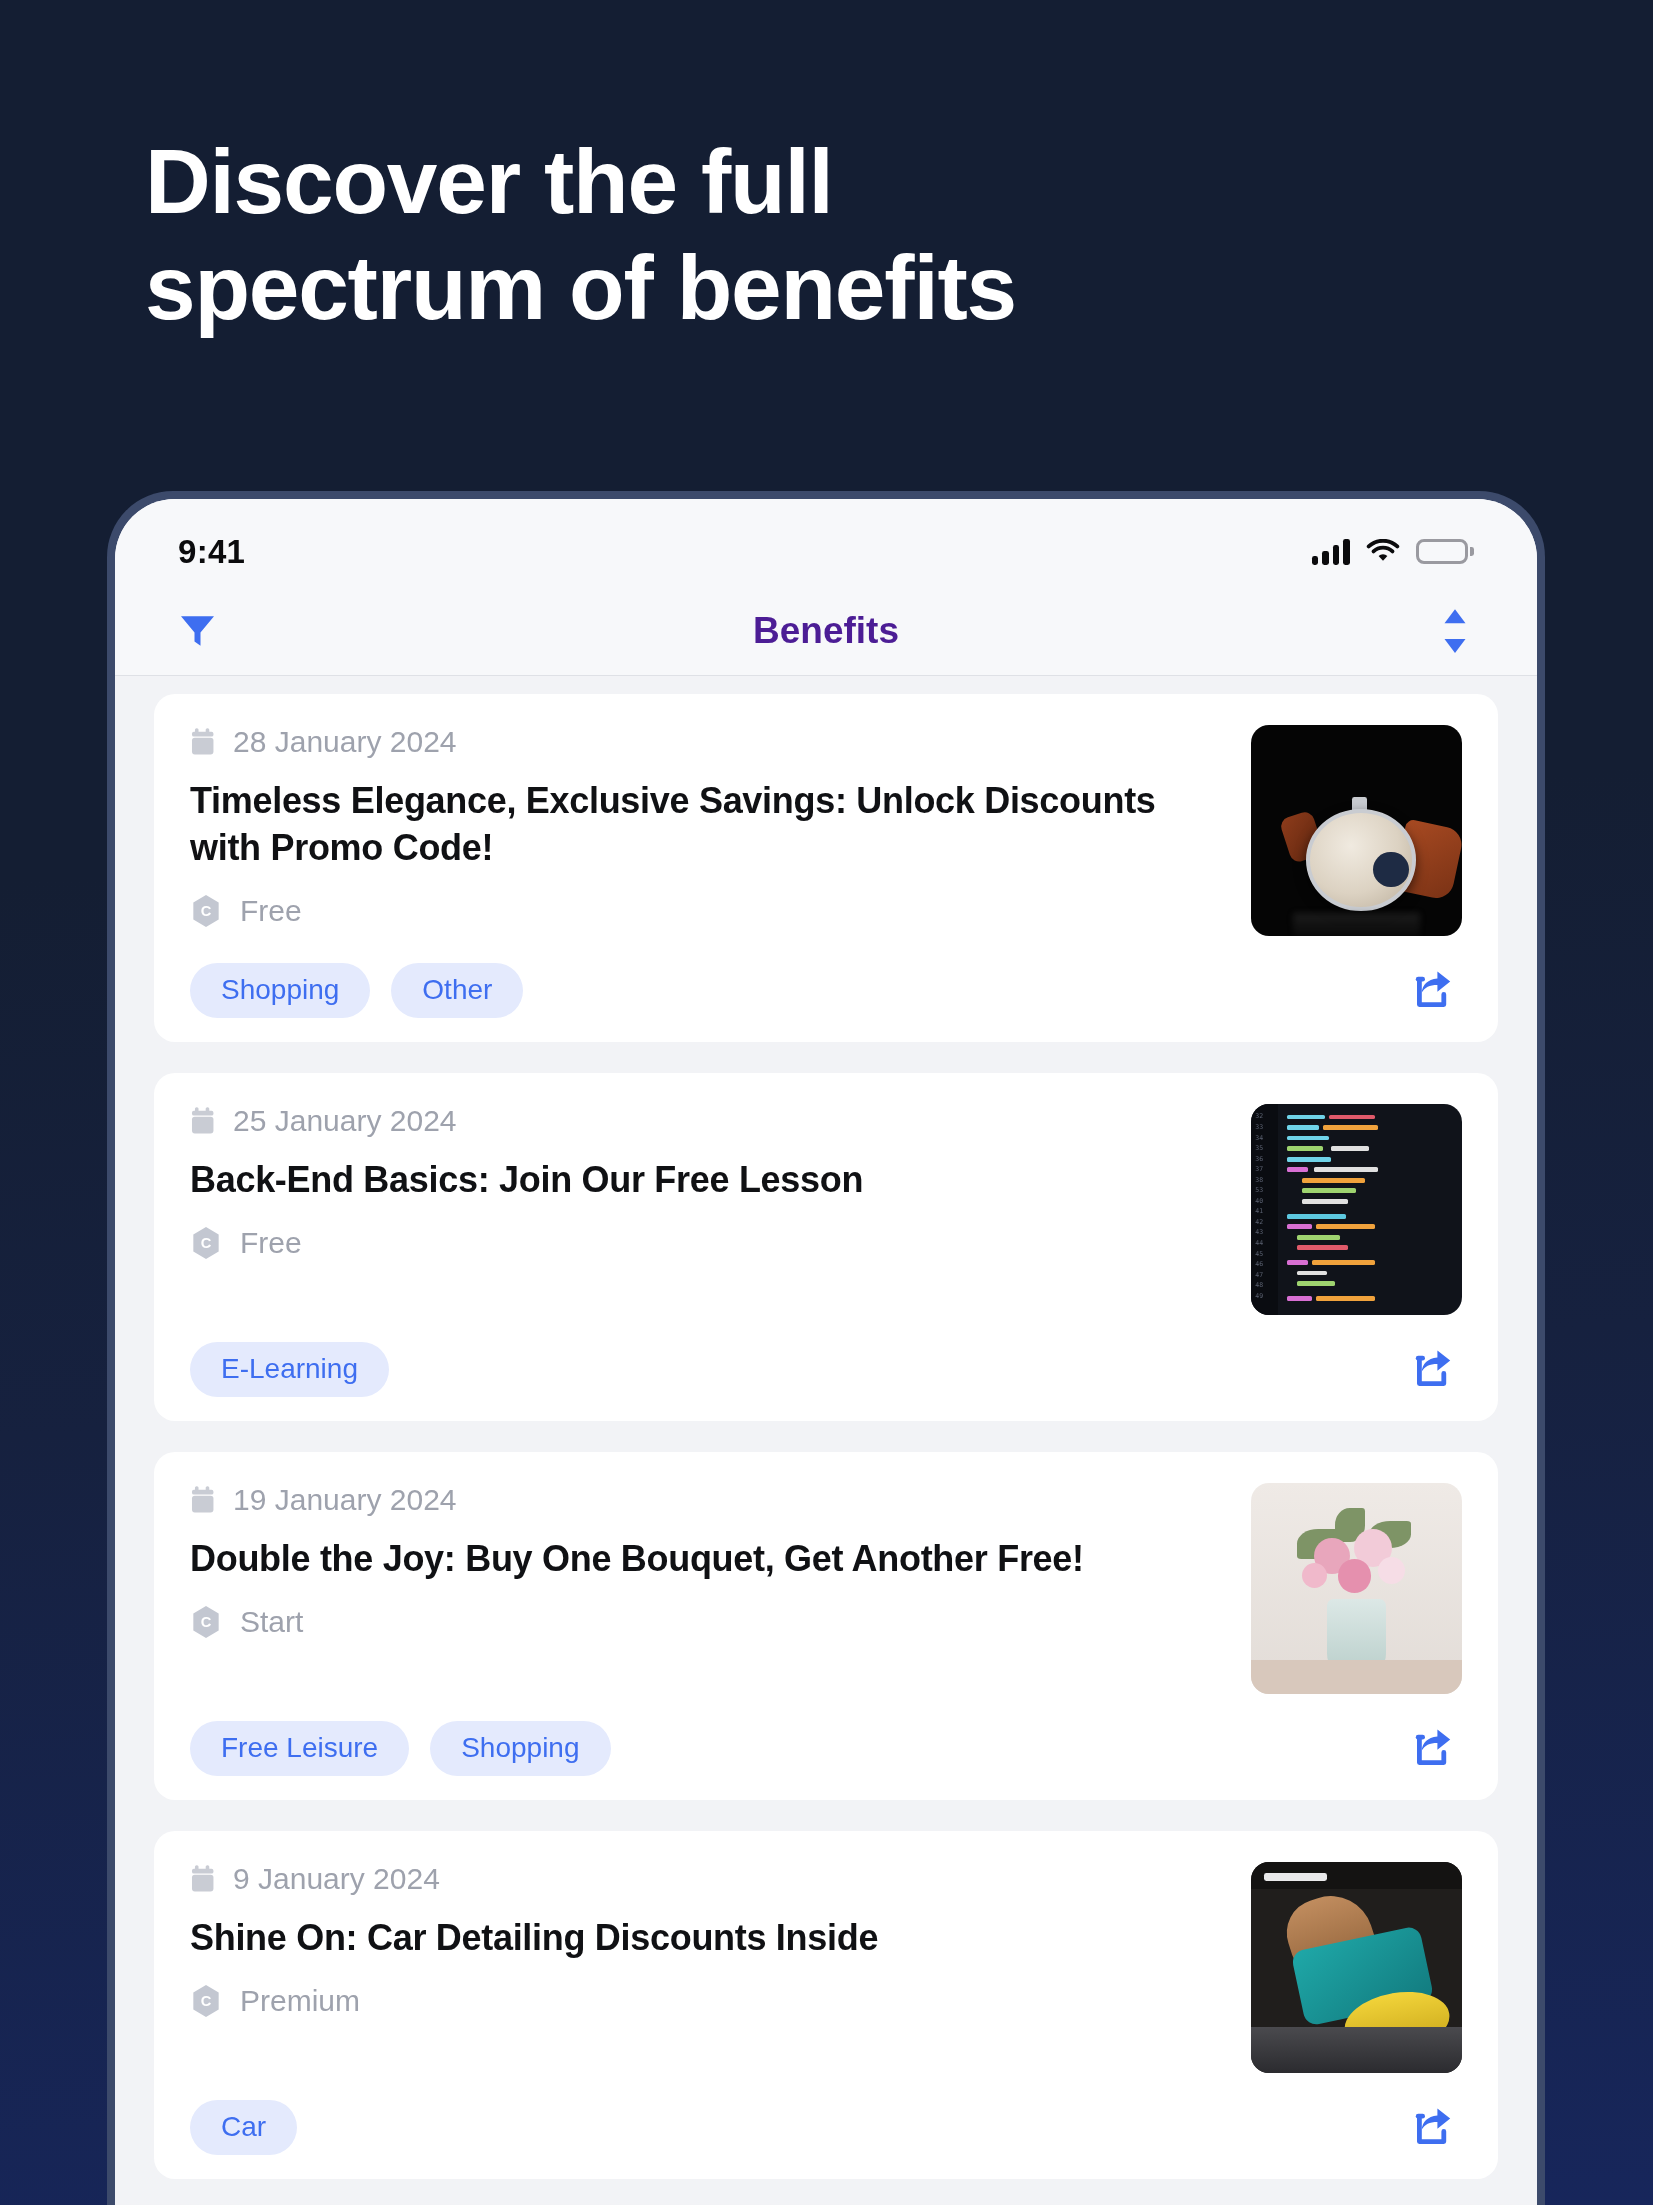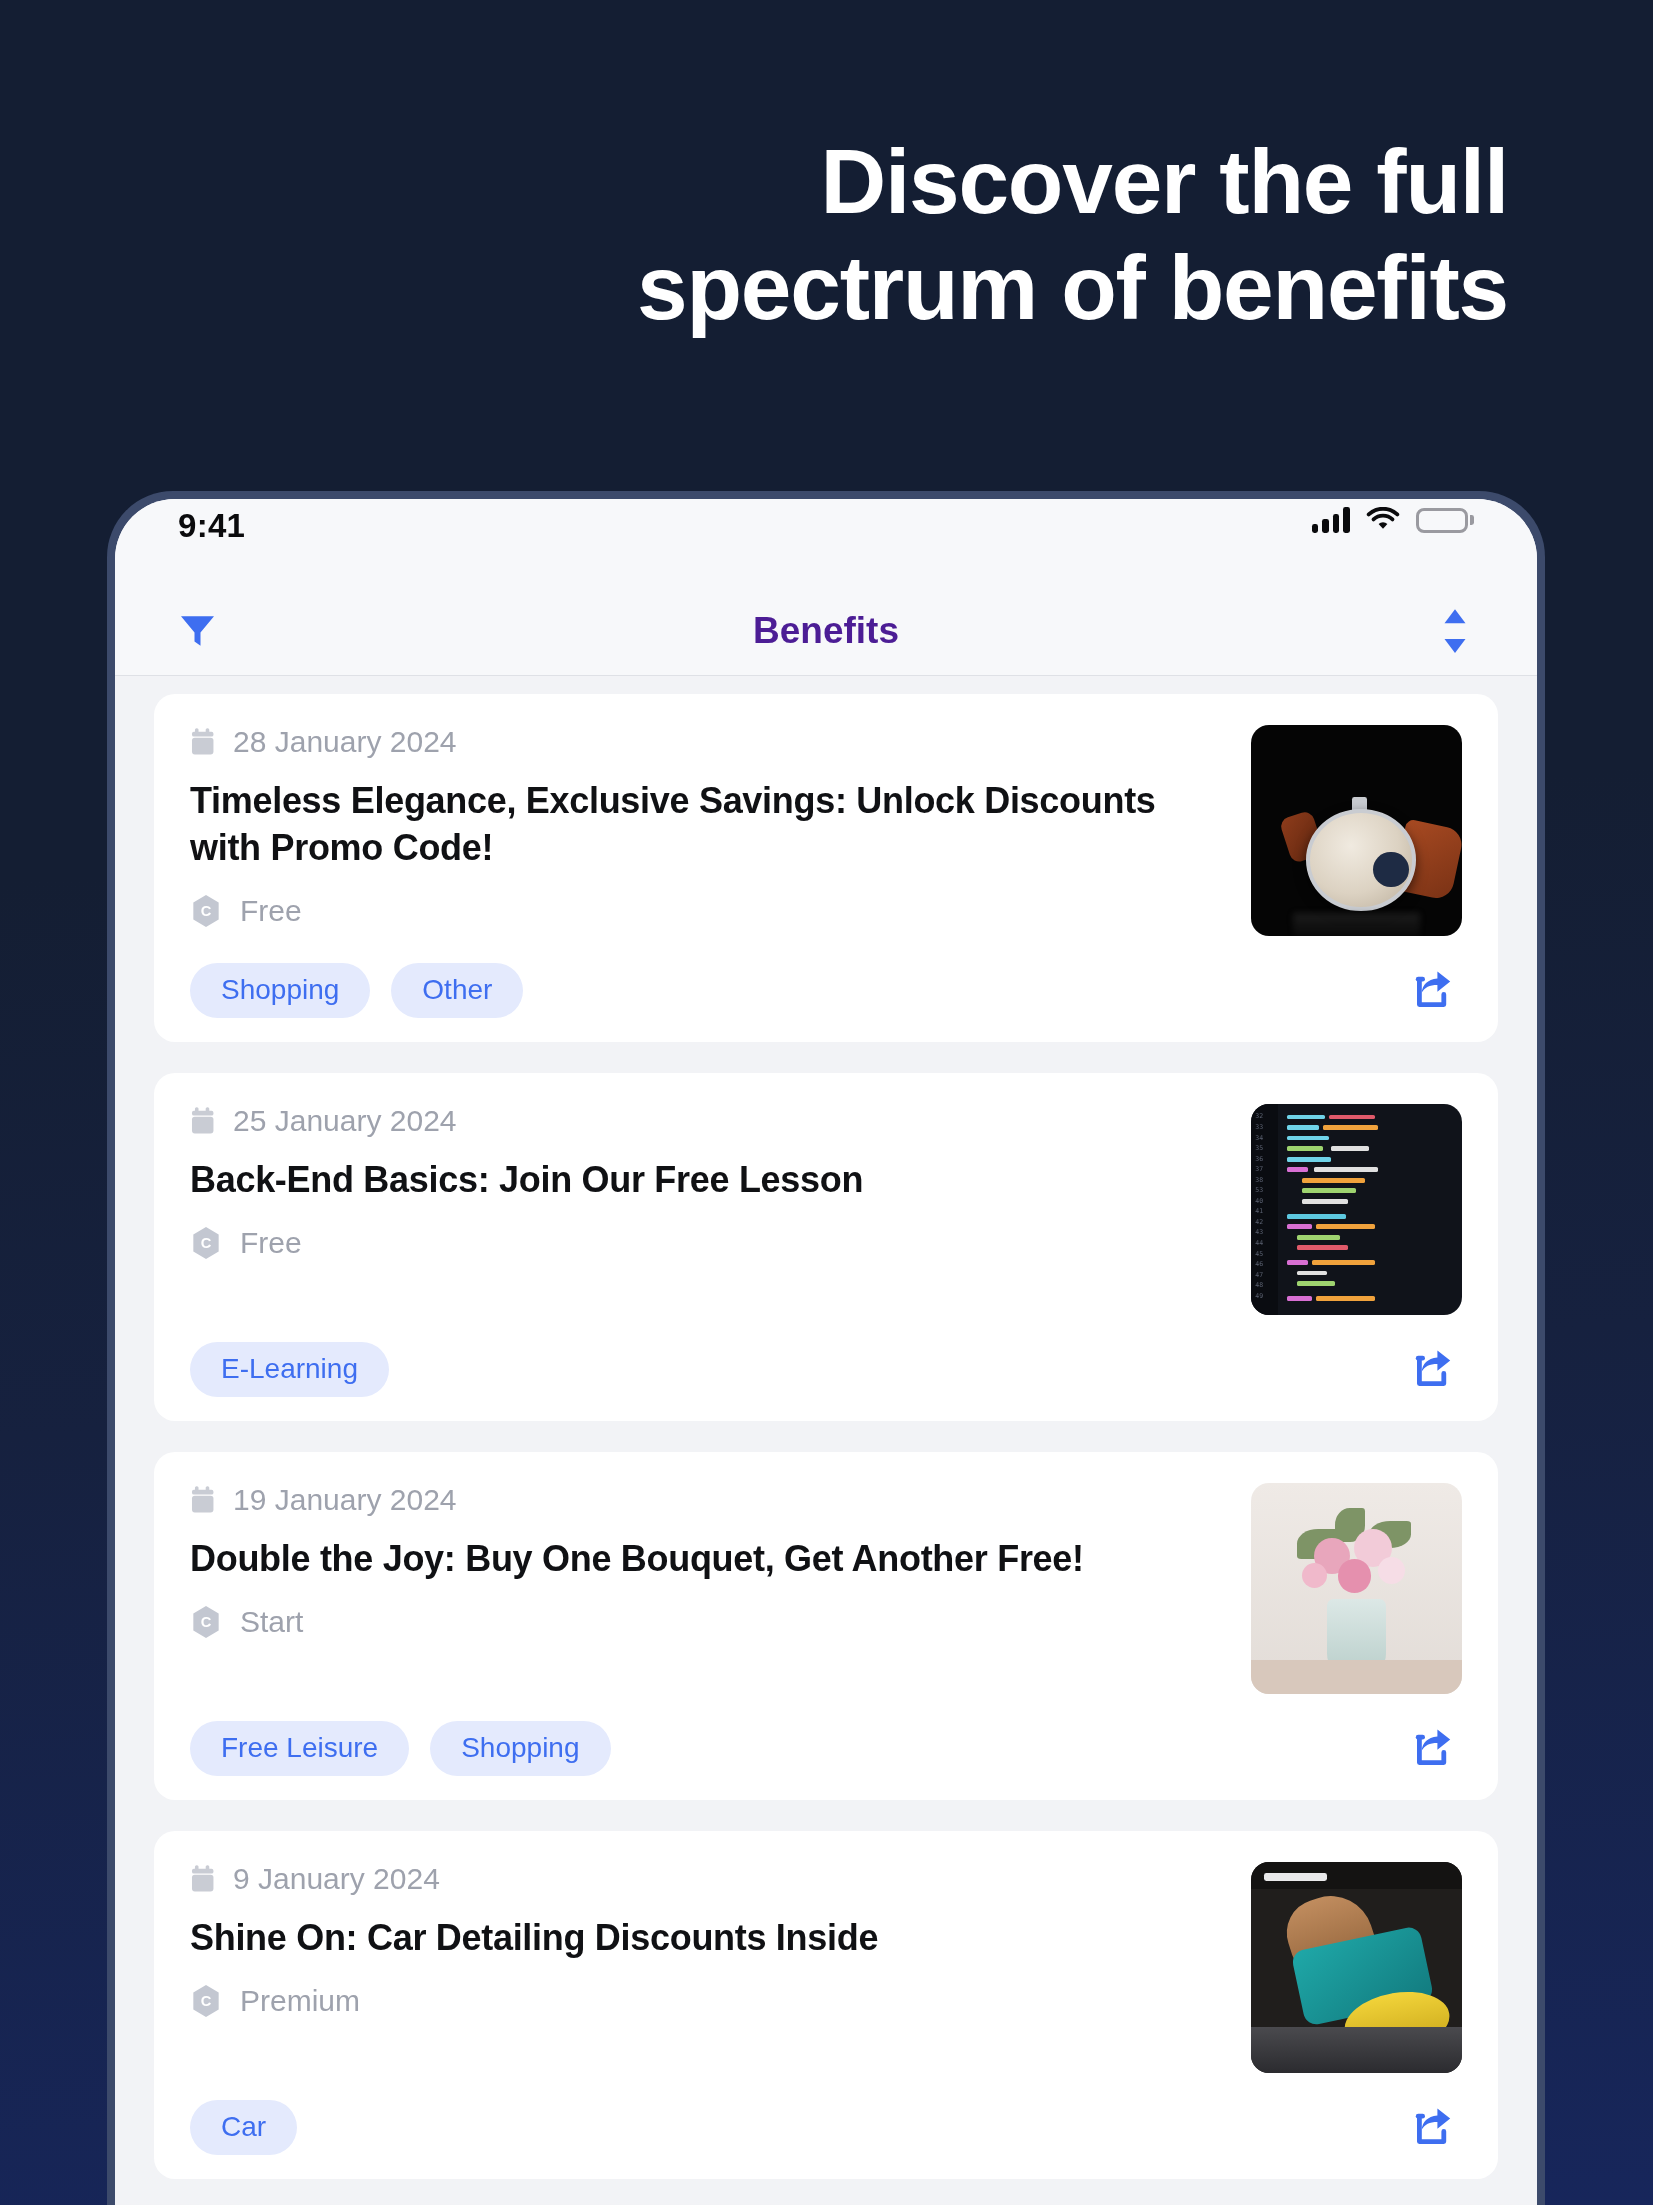--- a/index.html
+++ b/index.html
@@ -10,21 +10,21 @@
   }
   body {
     background: linear-gradient(176deg, #141E33 0%, #141E33 38%, #16213F 62%, #17265B 100%);
     position:relative;
   }
 
   
   .headline {
     position:absolute;
     top:129px; left:0; right:0;
-    text-align:right;
+    text-align:left;
     color:#FFFFFF;
     font-size:91px;
     font-weight:800;
     line-height:1.16;
     letter-spacing:-1.2px;
     padding:0 145px;
   }
   .headline-line { display:block; }
 
   
@@ -46,23 +46,23 @@
     border-radius:60px 60px 0 0;
     overflow:hidden;
     position:relative;
   }
 
   
   .status-bar {
     height:87px;
     background:#F7F8FA;
     display:flex;
-    align-items:flex-start;
+    align-items:center;
     justify-content:space-between;
-    padding:8px 63px 0 63px;
+    padding:18px 63px 0 63px;
   }
   .status-time {
     font-size:33px;
     font-weight:600;
     color:#0B0B0D;
     letter-spacing:0.3px;
   }
   .status-icons {
     display:flex;
     align-items:center;

